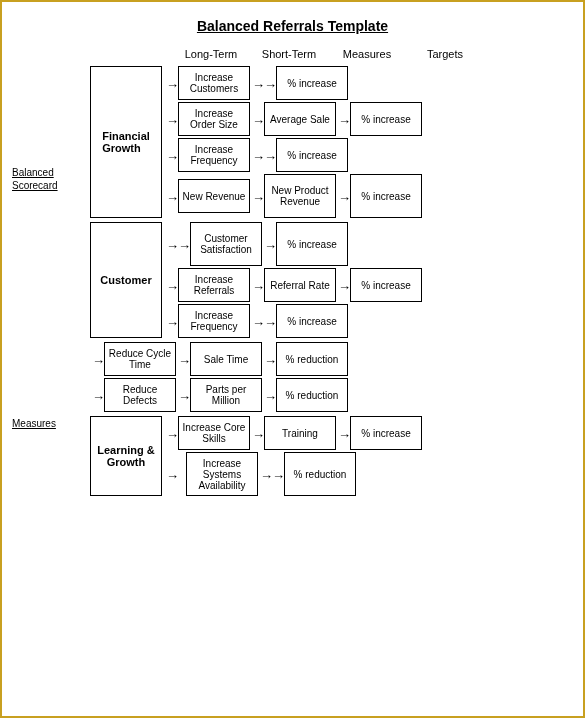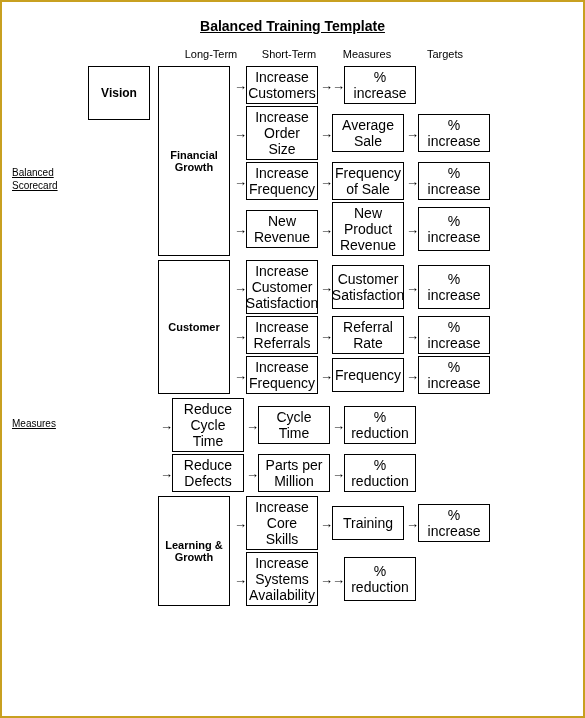--- a/index.html
+++ b/index.html
@@ -30,58 +30,55 @@
       text-align: center;
       font-size: 11px;
       font-weight: normal;
     }
 
     .cell {
       border: 1px solid #000;
       width: 72px;
       min-height: 34px;
       text-align: center;
-      font-size: 14px;
+      font-size: 10px;
       display: flex;
       align-items: center;
       justify-content: center;
       padding: 2px 3px;
     }
   </style>
 </head>
 <body>
 
 <div class="page">
-  <div class="title">Balanced Training Template</div>
+  <div class="title">Balanced Referrals Template</div>
 
   <div style="display:flex; margin-left:160px; margin-bottom:6px;">
     <div class="header-cell" style="width:78px;">Long-Term</div>
     <div class="header-cell" style="width:78px;">Short-Term</div>
     <div class="header-cell" style="width:78px;">Measures</div>
     <div class="header-cell" style="width:78px;">Targets</div>
   </div>
 
   <div style="display:flex; position:relative;">
 
     <div style="width:76px; position:relative; display:flex; flex-direction:column; align-items:flex-start; flex-shrink:0;text-decoration:underline;">
       <div style="position:absolute; top:100px; left:0; font-size:10px; text-decoration:underline; line-height:1.3;">
         <span style="white-space:pre-wrap;">Balanced
 Scorecard</span>
       </div>
       <div style="position:absolute; top:352px; left:0; font-size:10px; text-decoration:underline;">Measures</div>
     </div>
 
-    <div style="width:68px; display:flex; align-items:flex-start; padding-top:0; flex-shrink:0;">
-      <div style="border:1px solid #000; width:62px; min-height:54px; font-weight:bold; font-size:12px; text-align:center; display:flex; align-items:center; justify-content:center; padding:6px; margin-top:0;">Vision</div>
-    </div>
 
     <div style="display:flex; flex-direction:column; gap:4px; margin-left:2px;">
 
       <div style="display:flex; flex-direction:row; align-items:stretch; gap:2px;">
-        <div style="border:1px solid #000; width:72px; font-weight:bold; font-size:11px; text-align:center; display:flex; align-items:center; justify-content:center; padding:4px; white-space:pre-wrap;">Financial
+        <div style="border:1px solid #000; width:72px; font-weight:bold; font-size:11px; display:flex; align-items:center; justify-content:center; padding:4px; white-space:pre-wrap;">Financial
 Growth</div>
         <div style="display:flex; flex-direction:column; gap:2px; margin-left:2px;">
           <div style="display:flex; gap:2px; align-items:center;">
             <div style="font-size:13px; width:10px; text-align:center;">→</div>
             <div class="cell">Increase
 Customers</div>
             <div style="font-size:13px; width:10px; text-align:center;">→</div>
             <div style="font-size:13px; width:10px; text-align:center;">→</div>
             <div class="cell">% increase</div>
           </div>
@@ -93,22 +90,20 @@
             <div class="cell">Average
 Sale</div>
             <div style="font-size:13px; width:10px; text-align:center;">→</div>
             <div class="cell">% increase</div>
           </div>
           <div style="display:flex; gap:2px; align-items:center;">
             <div style="font-size:13px; width:10px; text-align:center;">→</div>
             <div class="cell">Increase
 Frequency</div>
             <div style="font-size:13px; width:10px; text-align:center;">→</div>
-            <div class="cell">Frequency
-of Sale</div>
             <div style="font-size:13px; width:10px; text-align:center;">→</div>
             <div class="cell">% increase</div>
           </div>
           <div style="display:flex; gap:2px; align-items:center;">
             <div style="font-size:13px; width:10px; text-align:center;">→</div>
             <div class="cell">New
 Revenue</div>
             <div style="font-size:13px; width:10px; text-align:center;">→</div>
             <div class="cell" style="min-height:44px;">New
 Product
@@ -117,23 +112,20 @@
             <div class="cell" style="min-height:44px;">% increase</div>
           </div>
         </div>
       </div>
 
       <div style="display:flex; flex-direction:row; align-items:stretch; gap:2px;">
         <div style="border:1px solid #000; width:72px; font-weight:bold; font-size:11px; text-align:center; display:flex; align-items:center; justify-content:center; padding:4px;">Customer</div>
         <div style="display:flex; flex-direction:column; gap:2px; margin-left:2px;">
           <div style="display:flex; gap:2px; align-items:center;">
             <div style="font-size:13px; width:10px; text-align:center;">→</div>
-            <div class="cell" style="min-height:44px;">Increase
-Customer
-Satisfaction</div>
             <div style="font-size:13px; width:10px; text-align:center;">→</div>
             <div class="cell" style="min-height:44px;">Customer
 Satisfaction</div>
             <div style="font-size:13px; width:10px; text-align:center;">→</div>
             <div class="cell" style="min-height:44px;">% increase</div>
           </div>
           <div style="display:flex; gap:2px; align-items:center;">
             <div style="font-size:13px; width:10px; text-align:center;">→</div>
             <div class="cell">Increase
 Referrals</div>
@@ -141,35 +133,34 @@
             <div class="cell">Referral
 Rate</div>
             <div style="font-size:13px; width:10px; text-align:center;">→</div>
             <div class="cell">% increase</div>
           </div>
           <div style="display:flex; gap:2px; align-items:center;">
             <div style="font-size:13px; width:10px; text-align:center;">→</div>
             <div class="cell">Increase
 Frequency</div>
             <div style="font-size:13px; width:10px; text-align:center;">→</div>
-            <div class="cell">Frequency</div>
             <div style="font-size:13px; width:10px; text-align:center;">→</div>
             <div class="cell">% increase</div>
           </div>
         </div>
       </div>
 
       <div style="display:flex; flex-direction:row; align-items:stretch; gap:2px;">
         <div style="display:flex; flex-direction:column; gap:2px; margin-left:2px;">
           <div style="display:flex; gap:2px; align-items:center;">
             <div style="font-size:13px; width:10px; text-align:center;">→</div>
             <div class="cell">Reduce
 Cycle Time</div>
             <div style="font-size:13px; width:10px; text-align:center;">→</div>
-            <div class="cell">Cycle Time</div>
+            <div class="cell">Sale Time</div>
             <div style="font-size:13px; width:10px; text-align:center;">→</div>
             <div class="cell">% reduction</div>
           </div>
           <div style="display:flex; gap:2px; align-items:center;">
             <div style="font-size:13px; width:10px; text-align:center;">→</div>
             <div class="cell">Reduce
 Defects</div>
             <div style="font-size:13px; width:10px; text-align:center;">→</div>
             <div class="cell">Parts per
 Million</div>
@@ -187,21 +178,21 @@
             <div style="font-size:13px; width:10px; text-align:center;">→</div>
             <div class="cell">Increase
 Core Skills</div>
             <div style="font-size:13px; width:10px; text-align:center;">→</div>
             <div class="cell">Training</div>
             <div style="font-size:13px; width:10px; text-align:center;">→</div>
             <div class="cell">% increase</div>
           </div>
           <div style="display:flex; gap:2px; align-items:center;">
             <div style="font-size:13px; width:10px; text-align:center;">→</div>
-            <div class="cell" style="min-height:44px;">Increase
+            <div class="cell" style="min-height:44px;margin-left:8px;">Increase
 Systems
 Availability</div>
             <div style="font-size:13px; width:10px; text-align:center;">→</div>
             <div style="font-size:13px; width:10px; text-align:center;">→</div>
             <div class="cell" style="min-height:44px;">% reduction</div>
           </div>
         </div>
       </div>
 
     </div>

